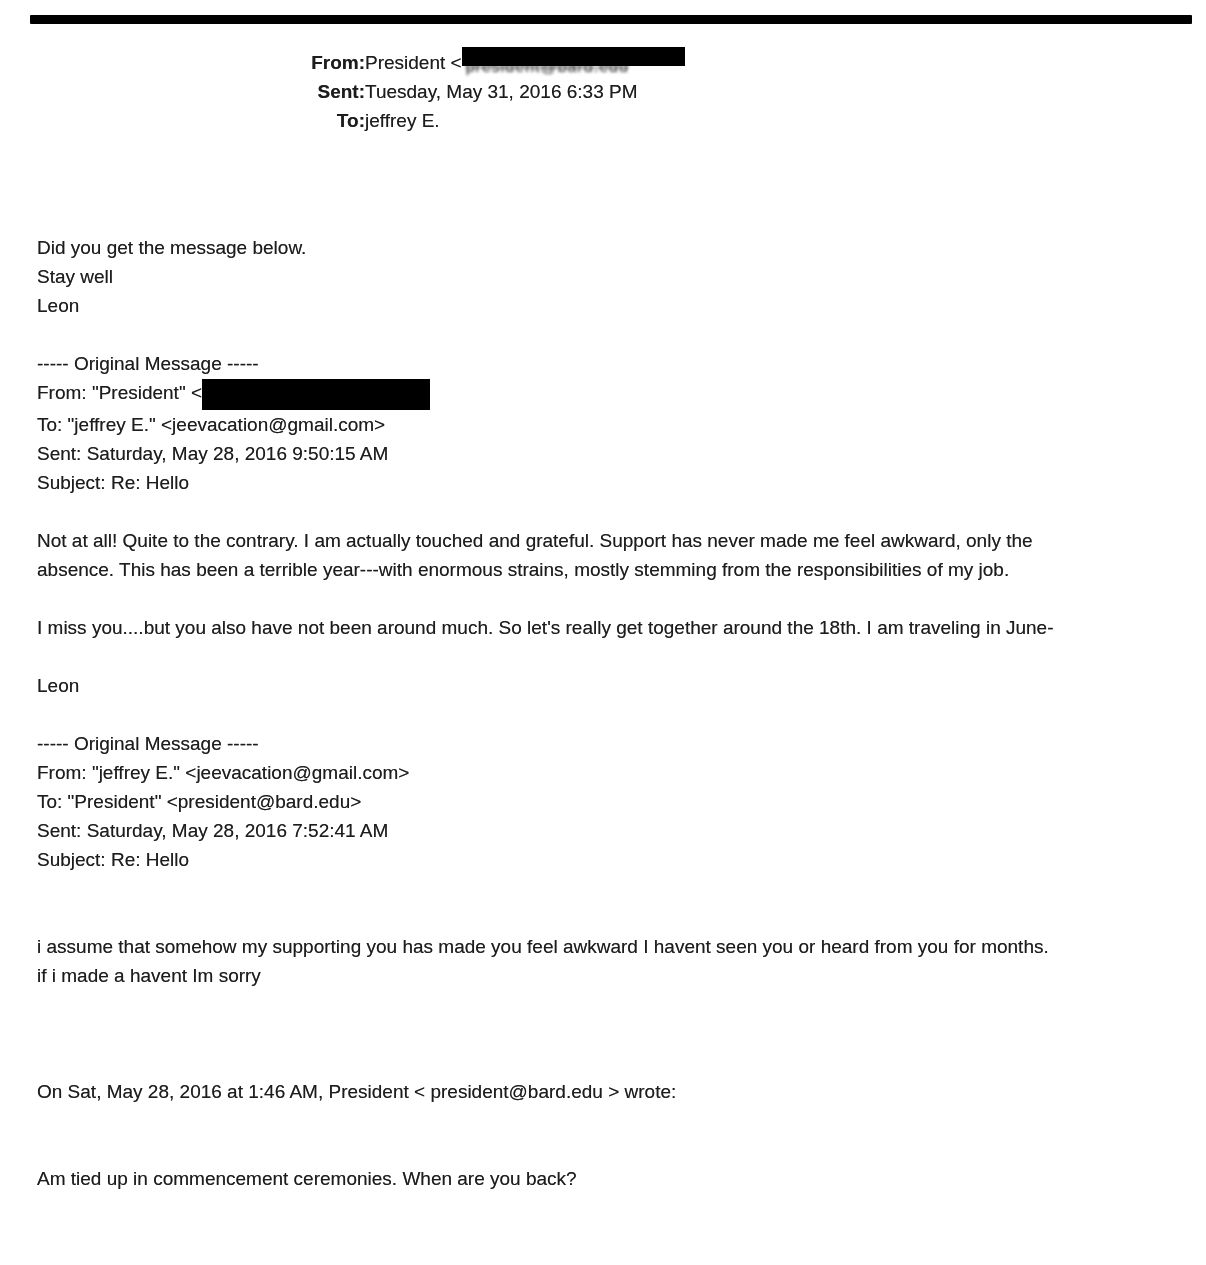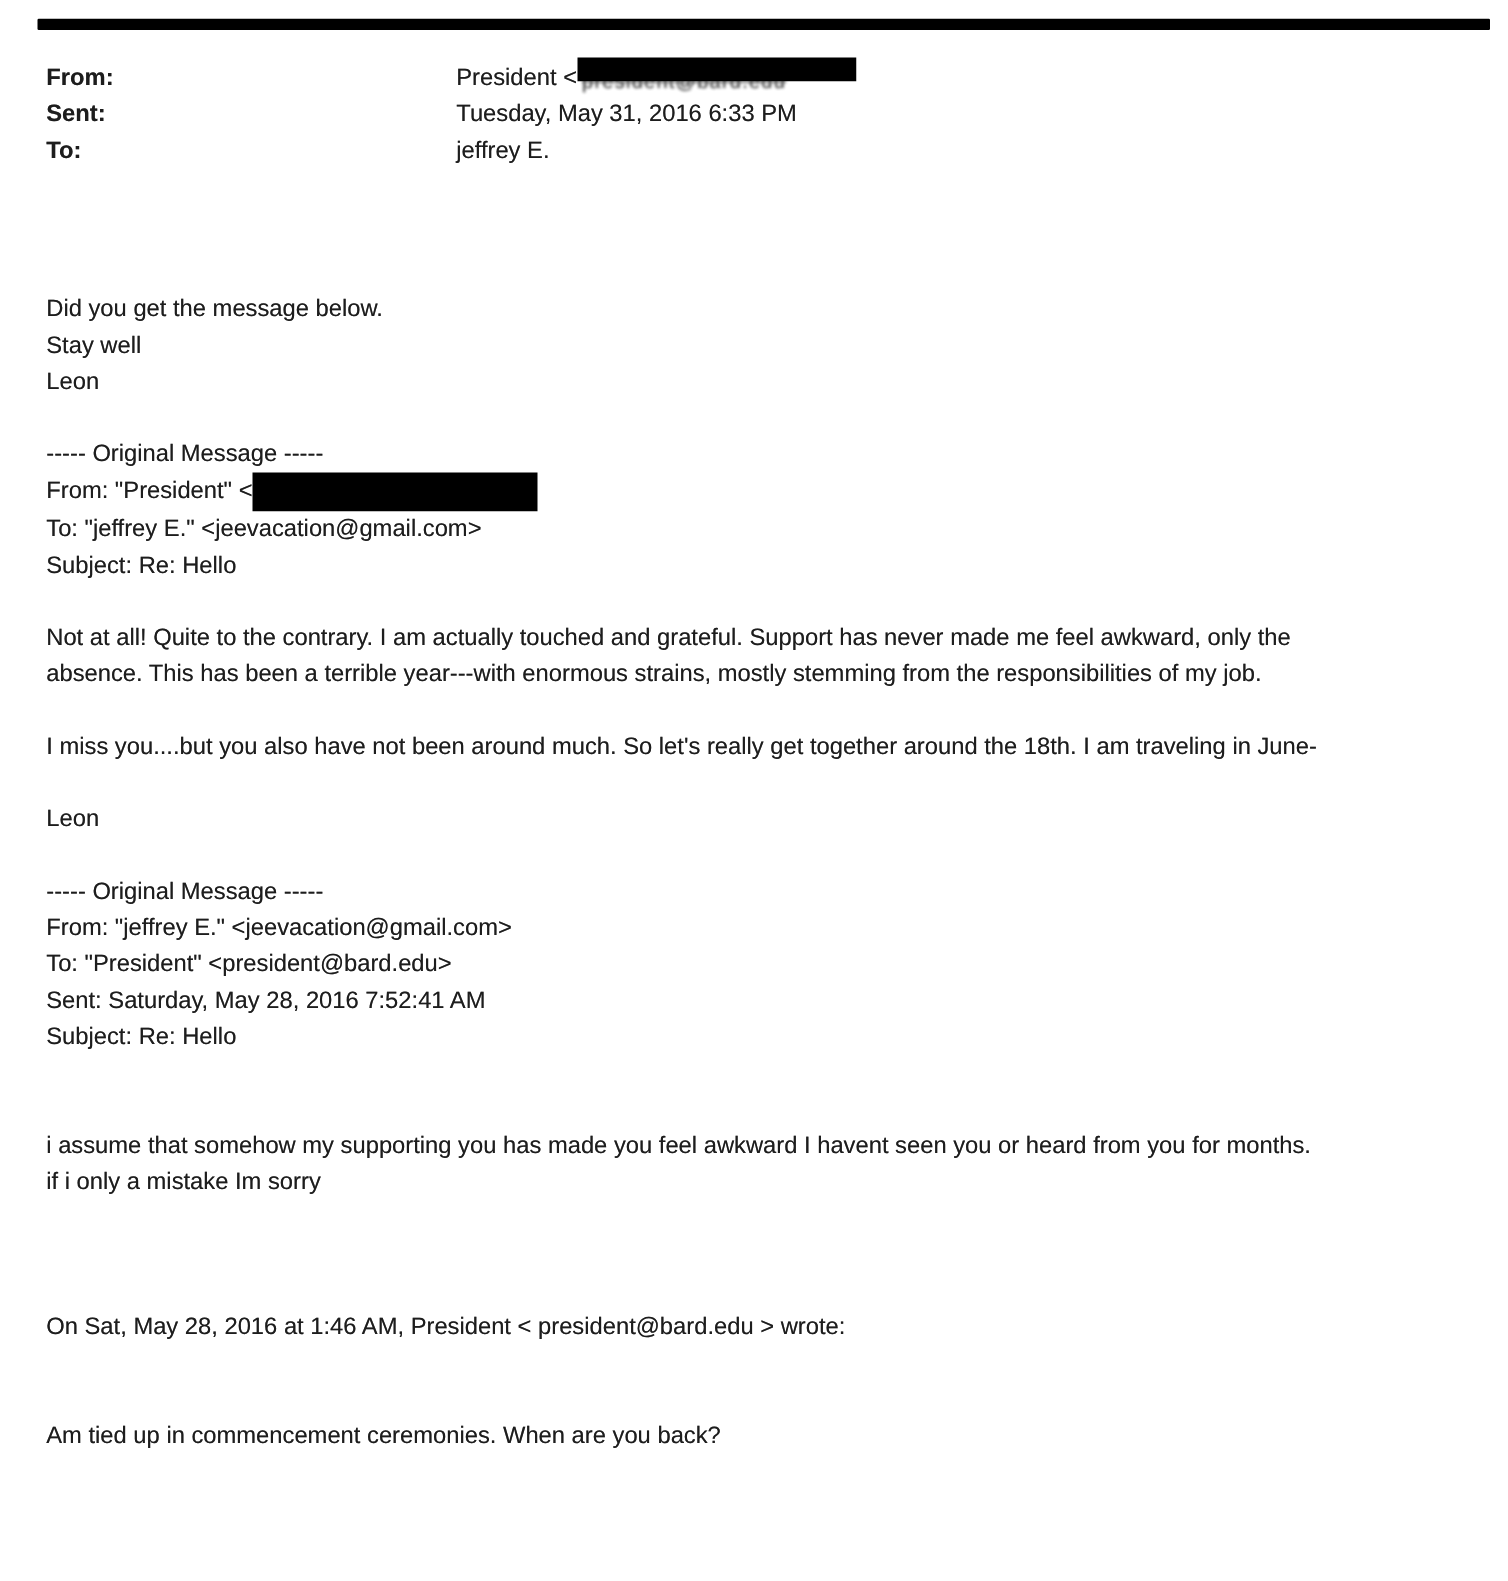--- a/index.html
+++ b/index.html
@@ -31,20 +31,21 @@
   .header-row {
     display: flex;
     line-height: 29px;
     font-size: 19px;
     white-space: pre;
   }
   .header-label {
     width: 328px;
     flex: 0 0 328px;
     font-weight: bold;
+    text-align: right;
   }
   .header-value { flex: 1; }
   .body-block {
     position: absolute;
     left: 37px;
     top: 233px;
     right: 14px;
   }
   .line {
     font-size: 19px;
@@ -100,38 +101,39 @@
       <div class="header-row"><span class="header-label">To:</span><span class="header-value"><span>jeffrey E.</span></span></div>
     </div>
   <div class="body-block">
       <div class="line"><span>Did you get the message below.</span></div>
       <div class="line"><span>Stay well</span></div>
       <div class="line"><span>Leon</span></div>
       <div class="line">&nbsp;</div>
       <div class="line"><span>----- Original Message -----</span></div>
       <div class="line"><span>From: "President" &lt;</span><span class="redact-bar-body" style="background: rgb(0, 0, 0);"></span></div>
       <div class="line"><span>To: "jeffrey E." &lt;jeevacation@gmail.com&gt;</span></div>
+      <div class="line"><span>Sent: Saturday, May 28, 2016 9:50:15 AM</span></div>
       <div class="line"><span>Subject: Re: Hello</span></div>
       <div class="line">&nbsp;</div>
       <div class="line"><span>Not at all! Quite to the contrary. I am actually touched and grateful. Support has never made me feel awkward, only the</span></div>
       <div class="line"><span>absence. This has been a terrible year---with enormous strains, mostly stemming from the responsibilities of my job.</span></div>
       <div class="line">&nbsp;</div>
       <div class="line"><span>I miss you....but you also have not been around much. So let's really get together around the 18th. I am traveling in June-</span></div>
       <div class="line">&nbsp;</div>
       <div class="line"><span>Leon</span></div>
       <div class="line">&nbsp;</div>
       <div class="line"><span>----- Original Message -----</span></div>
       <div class="line"><span>From: "jeffrey E." &lt;jeevacation@gmail.com&gt;</span></div>
       <div class="line"><span>To: "President" &lt;president@bard.edu&gt;</span></div>
       <div class="line"><span>Sent: Saturday, May 28, 2016 7:52:41 AM</span></div>
       <div class="line"><span>Subject: Re: Hello</span></div>
       <div class="line">&nbsp;</div>
       <div class="line">&nbsp;</div>
       <div class="line"><span>i assume that somehow my supporting you has made you feel awkward I havent seen you or heard from you for months.</span></div>
-      <div class="line"><span>if i only a mistake Im sorry</span></div>
+      <div class="line"><span>if i made a havent Im sorry</span></div>
       <div class="line">&nbsp;</div>
       <div class="line">&nbsp;</div>
       <div class="line">&nbsp;</div>
       <div class="line"><span>On Sat, May 28, 2016 at 1:46 AM, President &lt; president@bard.edu &gt; wrote:</span></div>
       <div class="line">&nbsp;</div>
       <div class="line">&nbsp;</div>
       <div class="line"><span>Am tied up in commencement ceremonies. When are you back?</span></div>
     </div>
 </div>
 

